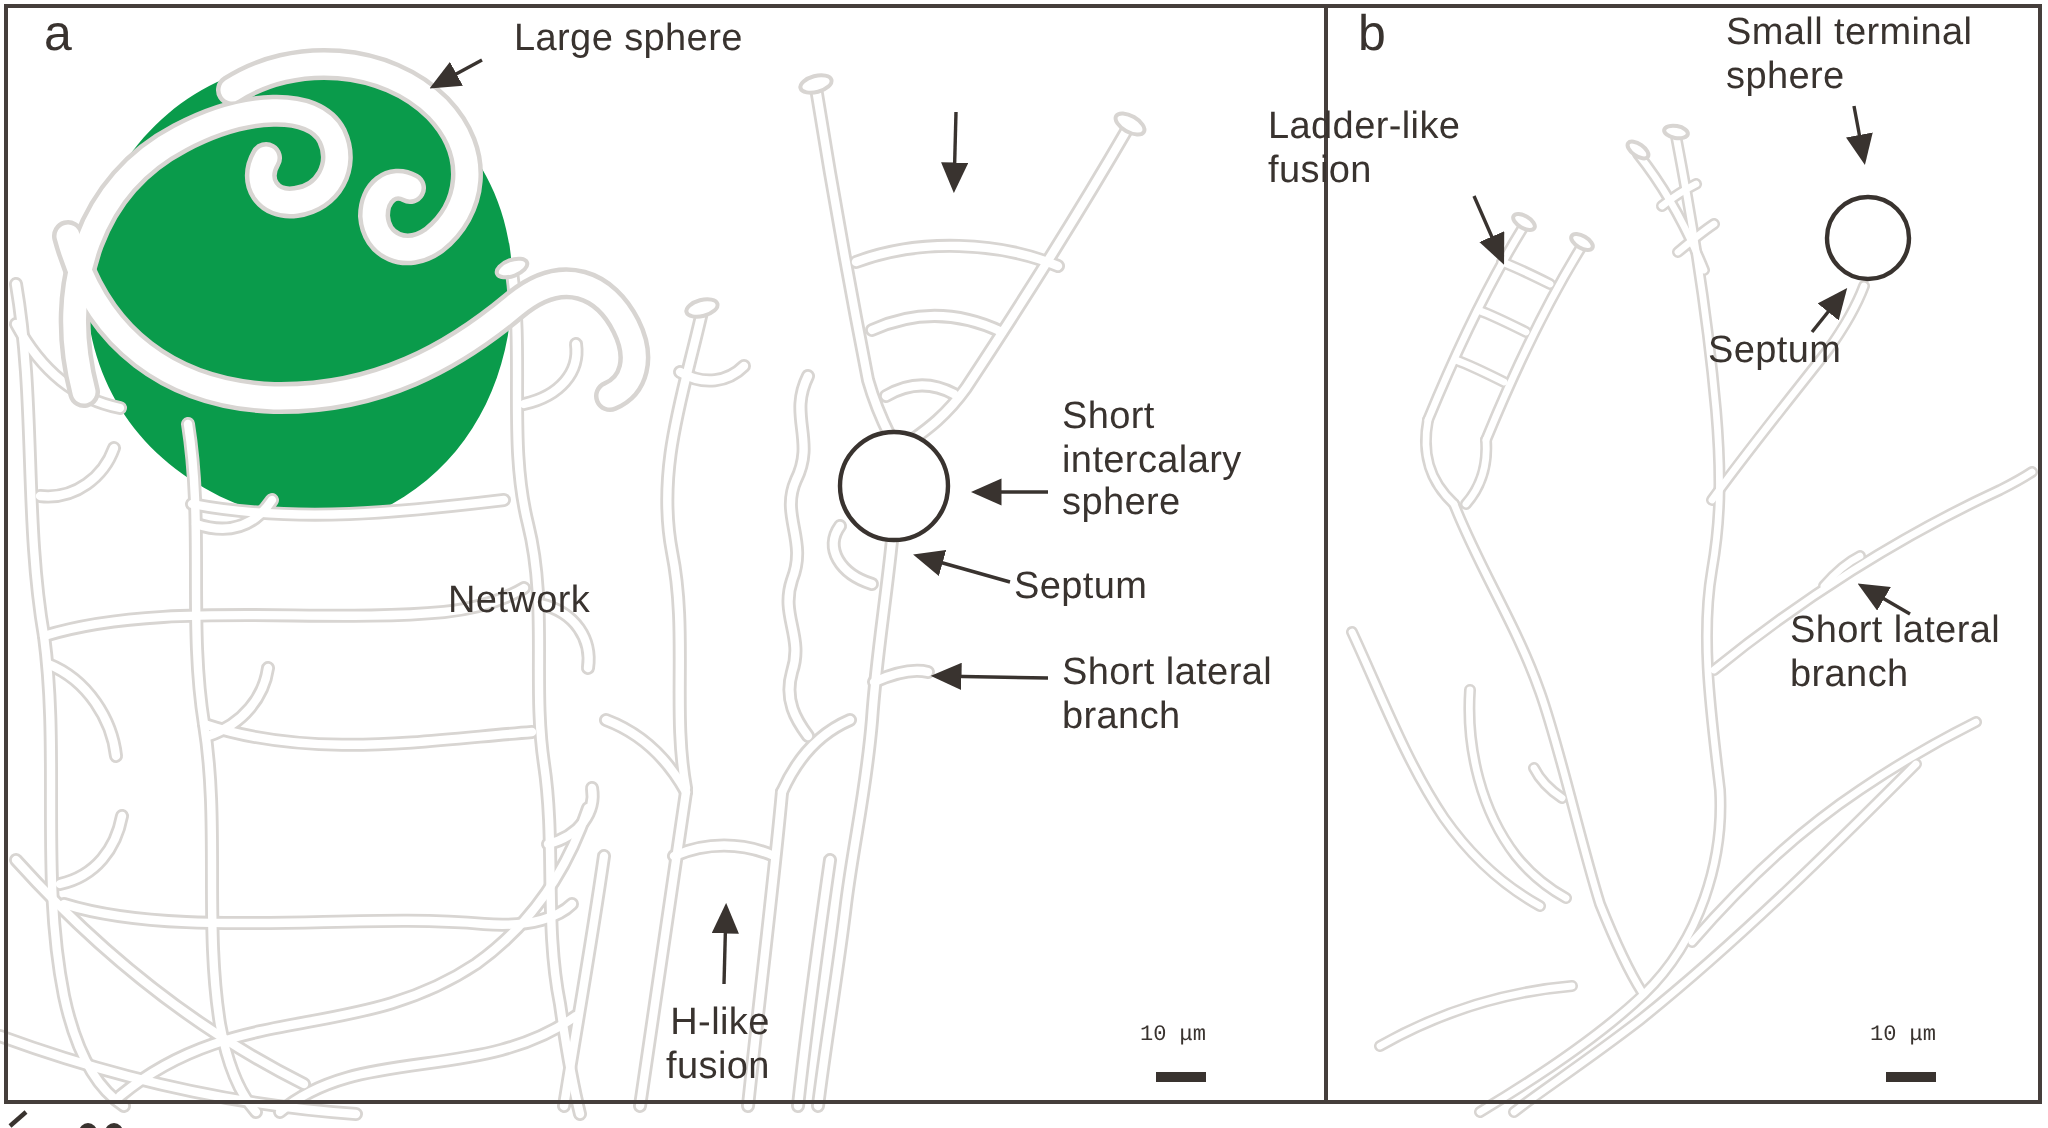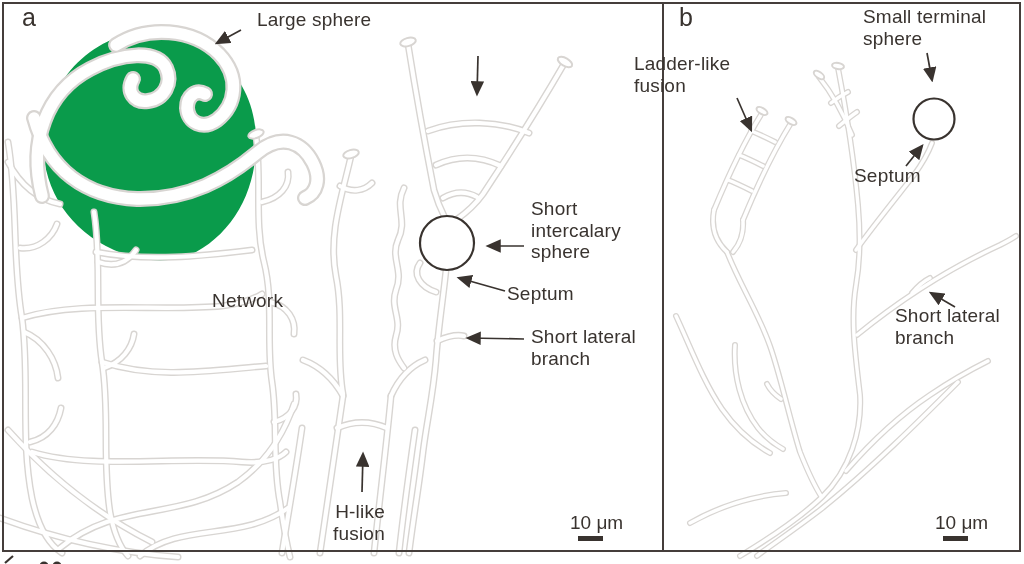--- a/index.html
+++ b/index.html
@@ -16,21 +16,21 @@
   }
   .divider {
     position:absolute; left:662px; top:2px; width:2.4px; height:550px;
     background:var(--border,#453e3b); z-index:5;
   }
   svg.art { position:absolute; left:0; top:0; z-index:1; }
   .label { position:absolute; font-size:19px; line-height:21.5px; letter-spacing:.2px;
            white-space:nowrap; z-index:6; }
   .label span { display:block; }
   .panel-letter { position:absolute; font-size:25px; line-height:26px; z-index:6; }
-  .scale-text { position:absolute; font-size:19px; z-index:6; }
+  .scale-text { position:absolute; font-size:11px; z-index:6;font-family:Liberation Mono, monospace; }
   .scale-bar { position:absolute; width:25px; height:5px; background:var(--ink,#39332f); z-index:6; }
 
   .green-blob { fill:var(--sphere-green,#0a9b4b); stroke:none; }
   g.tube { fill:none; stroke-linecap:round; stroke-linejoin:round; }
   g.out-thick { stroke:var(--hypha-outline,#d8d5d2); stroke-width:16; }
   g.core-thick { stroke:#fff; stroke-width:11.5; }
   g.out-med { stroke:var(--hypha-outline,#d8d5d2); stroke-width:7; }
   g.core-med { stroke:#fff; stroke-width:4.2; }
   g.out-thin { stroke:var(--hypha-outline,#d8d5d2); stroke-width:6; }
   g.core-thin { stroke:#fff; stroke-width:3.4; }
@@ -294,21 +294,21 @@
       <circle class="frag" cx="44" cy="566" r="4.5"></circle>
       <circle class="frag" cx="57" cy="566" r="4.5"></circle>
     </g>
   </svg>
 
   <div class="frame"></div>
   <div class="divider"></div>
 
   <div class="panel-letter" style="left:22px; top:4px;">a</div>
   <div class="label" style="left:245px; top:9px;margin-left:12px;">Large sphere</div>
-  <div class="label" style="left:212px; top:290px;">Network</div>
+  <div class="label" style="left:224px; top:290px;">Network</div>
   <div class="label" style="left:531px; top:198px;">
     <span>Short</span>
     <span>intercalary</span>
     <span>sphere</span>
   </div>
   <div class="label" style="left:507px; top:283px;">Septum</div>
   <div class="label" style="left:531px; top:326px;">
     <span>Short lateral</span>
     <span>branch</span>
   </div>

